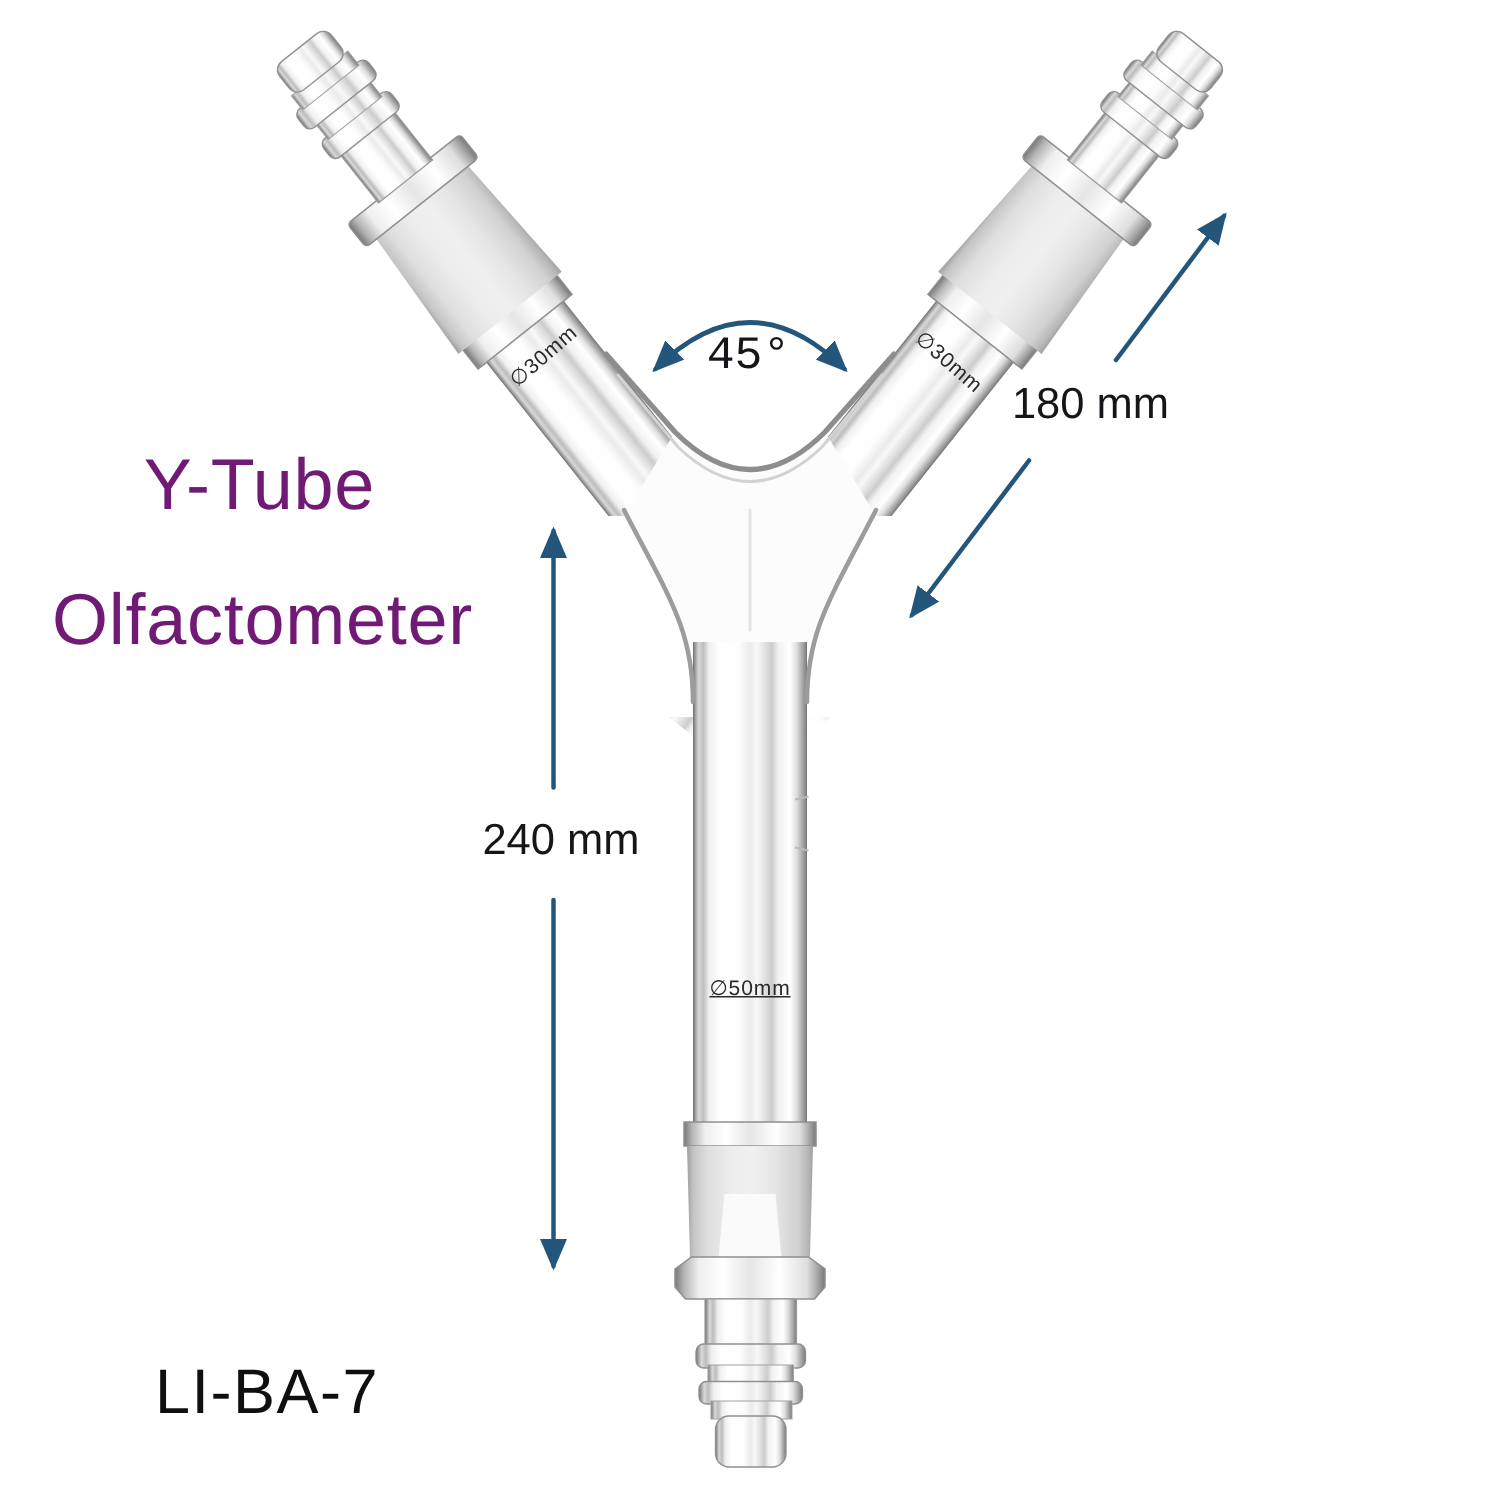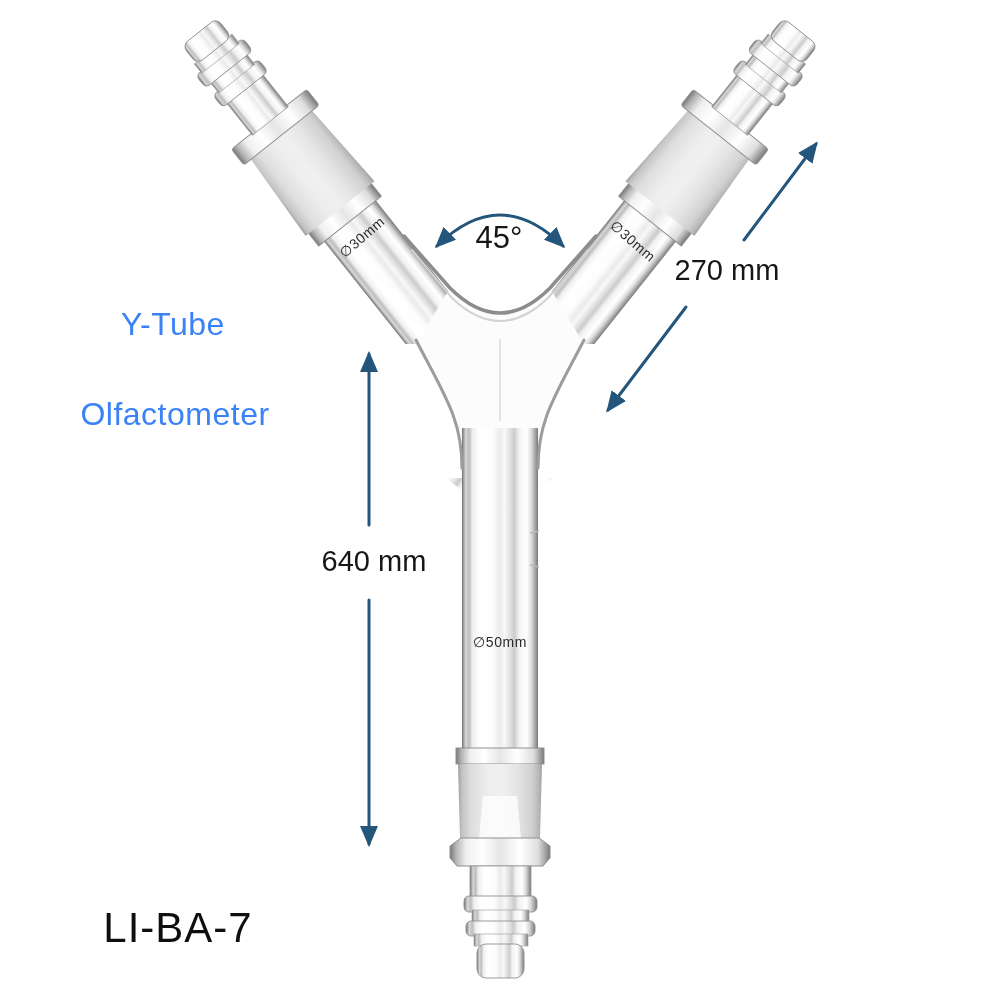--- a/index.html
+++ b/index.html
@@ -5,23 +5,23 @@
   html,body{margin:0;padding:0;background:#fff;}
   .canvas{
     position:relative;width:1000px;height:1000px;background:#fff;overflow:hidden;
     font-family:"Liberation Sans", sans-serif;
   }
   .canvas svg{position:absolute;left:0;top:0;}
   .label{
     position:absolute;transform:translate(-50%,-50%);
     color:#141414;white-space:nowrap;text-align:center;
   }
-  .title-line{font-size:32px;letter-spacing:.5px;color:#3b82f6;}
+  .title-line{font-size:48px;letter-spacing:.5px;color:#701a75;}
   .dim-label{font-size:29px;color:#16161a;}
-  .angle-label{font-size:31px;color:#16161a;}
+  .angle-label{font-size:31px;color:#16161a;font-family:Liberation Mono, monospace;}
   .dia-label{font-size:14px;color:#2a2a2a;letter-spacing:.6px;}
   .code-label{font-size:42px;color:#0f0f0f;letter-spacing:1px;}
   .rot-l{transform:translate(-50%,-50%) rotate(-41deg);}
   .rot-r{transform:translate(-50%,-50%) rotate(41deg);}
 </style>
 </head>
 <body>
 
 <div class="canvas">
 
@@ -136,24 +136,24 @@
       <path d="M 369,525 L 369,354" marker-end="url(#ah)" stroke="#24567C"></path>
       <path d="M 369,600 L 369,844" marker-end="url(#ah)" stroke="#24567C"></path>
     </g>
   </svg>
 
   <div class="label title-line" style="left:173px;top:324px;">Y-Tube</div>
   <div class="label title-line" style="left:175px;top:381px;margin-top:33px;">Olfactometer</div>
 
   <div class="label angle-label" style="left:499px;top:238px;">45°</div>
 
-  <div class="label dim-label" style="left:727px;top:270px;">270 mm</div>
+  <div class="label dim-label" style="left:727px;top:270px;">180 mm</div>
 
-  <div class="label dim-label" style="left:374px;top:561px;">640 mm</div>
+  <div class="label dim-label" style="left:374px;top:561px;">240 mm</div>
 
   <div class="label dia-label rot-l" style="left:362px;top:237px;">∅30mm</div>
 
   <div class="label dia-label rot-r" style="left:633px;top:241px;">∅30mm</div>
 
-  <div class="label dia-label" style="left:500px;top:642px;">∅50mm</div>
+  <div class="label dia-label" style="left:500px;top:658px;text-decoration:underline;">∅50mm</div>
 
   <div class="label code-label" style="left:178px;top:928px;">LI-BA-7</div>
 </div>
 
 </body></html>

